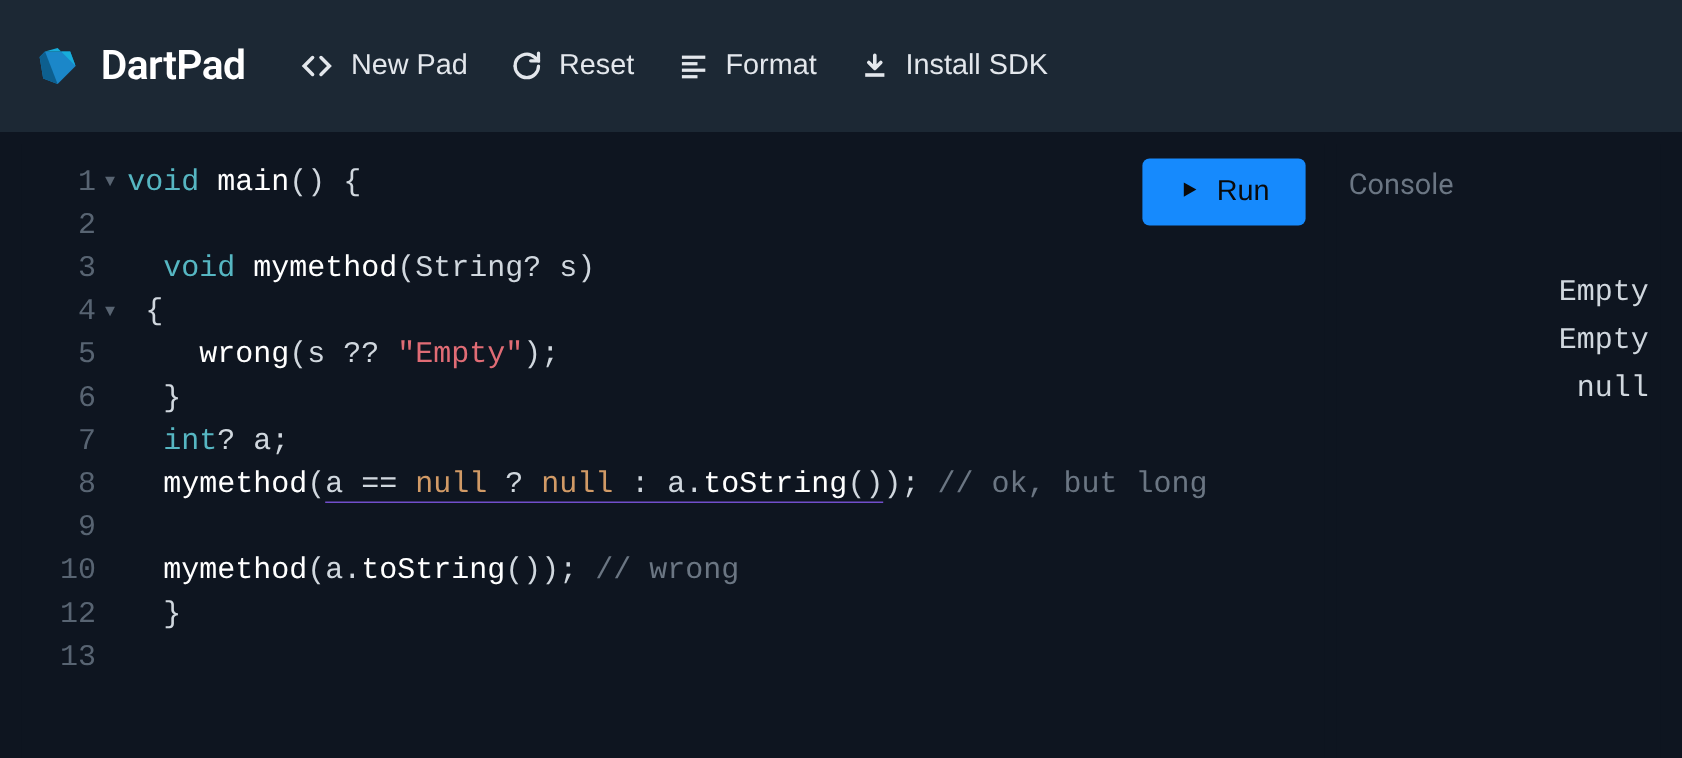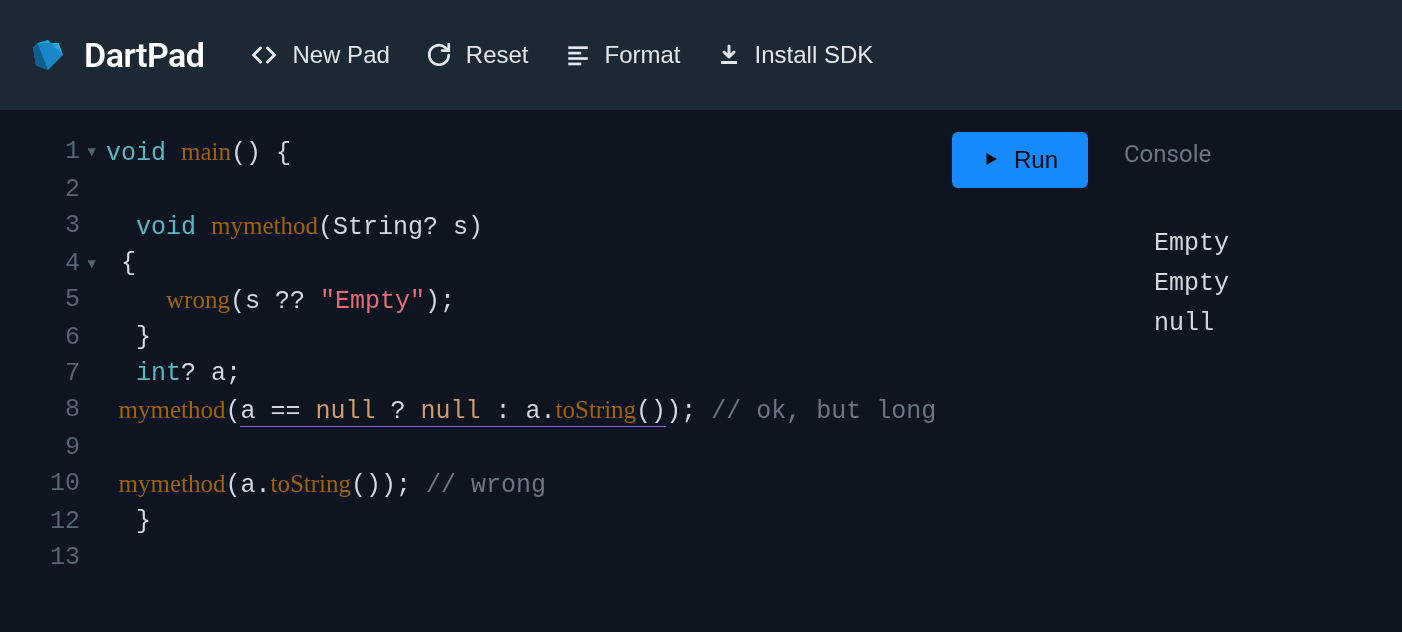--- a/index.html
+++ b/index.html
@@ -85,21 +85,21 @@
       right: -12px;
       color: #586472;
       font-size: 14px;
     }
     .code {
       padding-left: 22px;
       white-space: pre;
       color: #d0d7de;
     }
     .kw { color: #56b6c2; }
-    .fn { color: #a16207; font-family: Liberation Serif, serif; }
+    .fn { color: #ffffff; }
     .str { color: #e06c75; }
     .lit { color: #d19a66; }
     .comment { color: #6b7683; }
     .punct { color: #d0d7de; }
     .underline-hint {
       border-bottom: 1px solid #8b5cf6;
       margin-top: 12px;
     }
     .run-btn {
       position: absolute;
@@ -127,20 +127,21 @@
       font-size: 24px;
       margin-bottom: 56px;
       padding-left: 0;
     }
     .console-output {
       font-family: "SF Mono", Monaco, Consolas, "Courier New", monospace;
       font-size: 25px;
       line-height: 40px;
       color: #d0d7de;
       padding-left: 30px;
+      text-align: right;
     }
   </style>
 </head>
 <body>
 
 <div class="header">
   <div class="logo-area">
     <span class="logo-icon">
       <svg viewBox="0 0 48 48" width="36" height="36">
         <path fill="#1b87c9" d="M10 8 L38 8 L44 24 L24 44 L8 38 L4 14 Z"></path>

